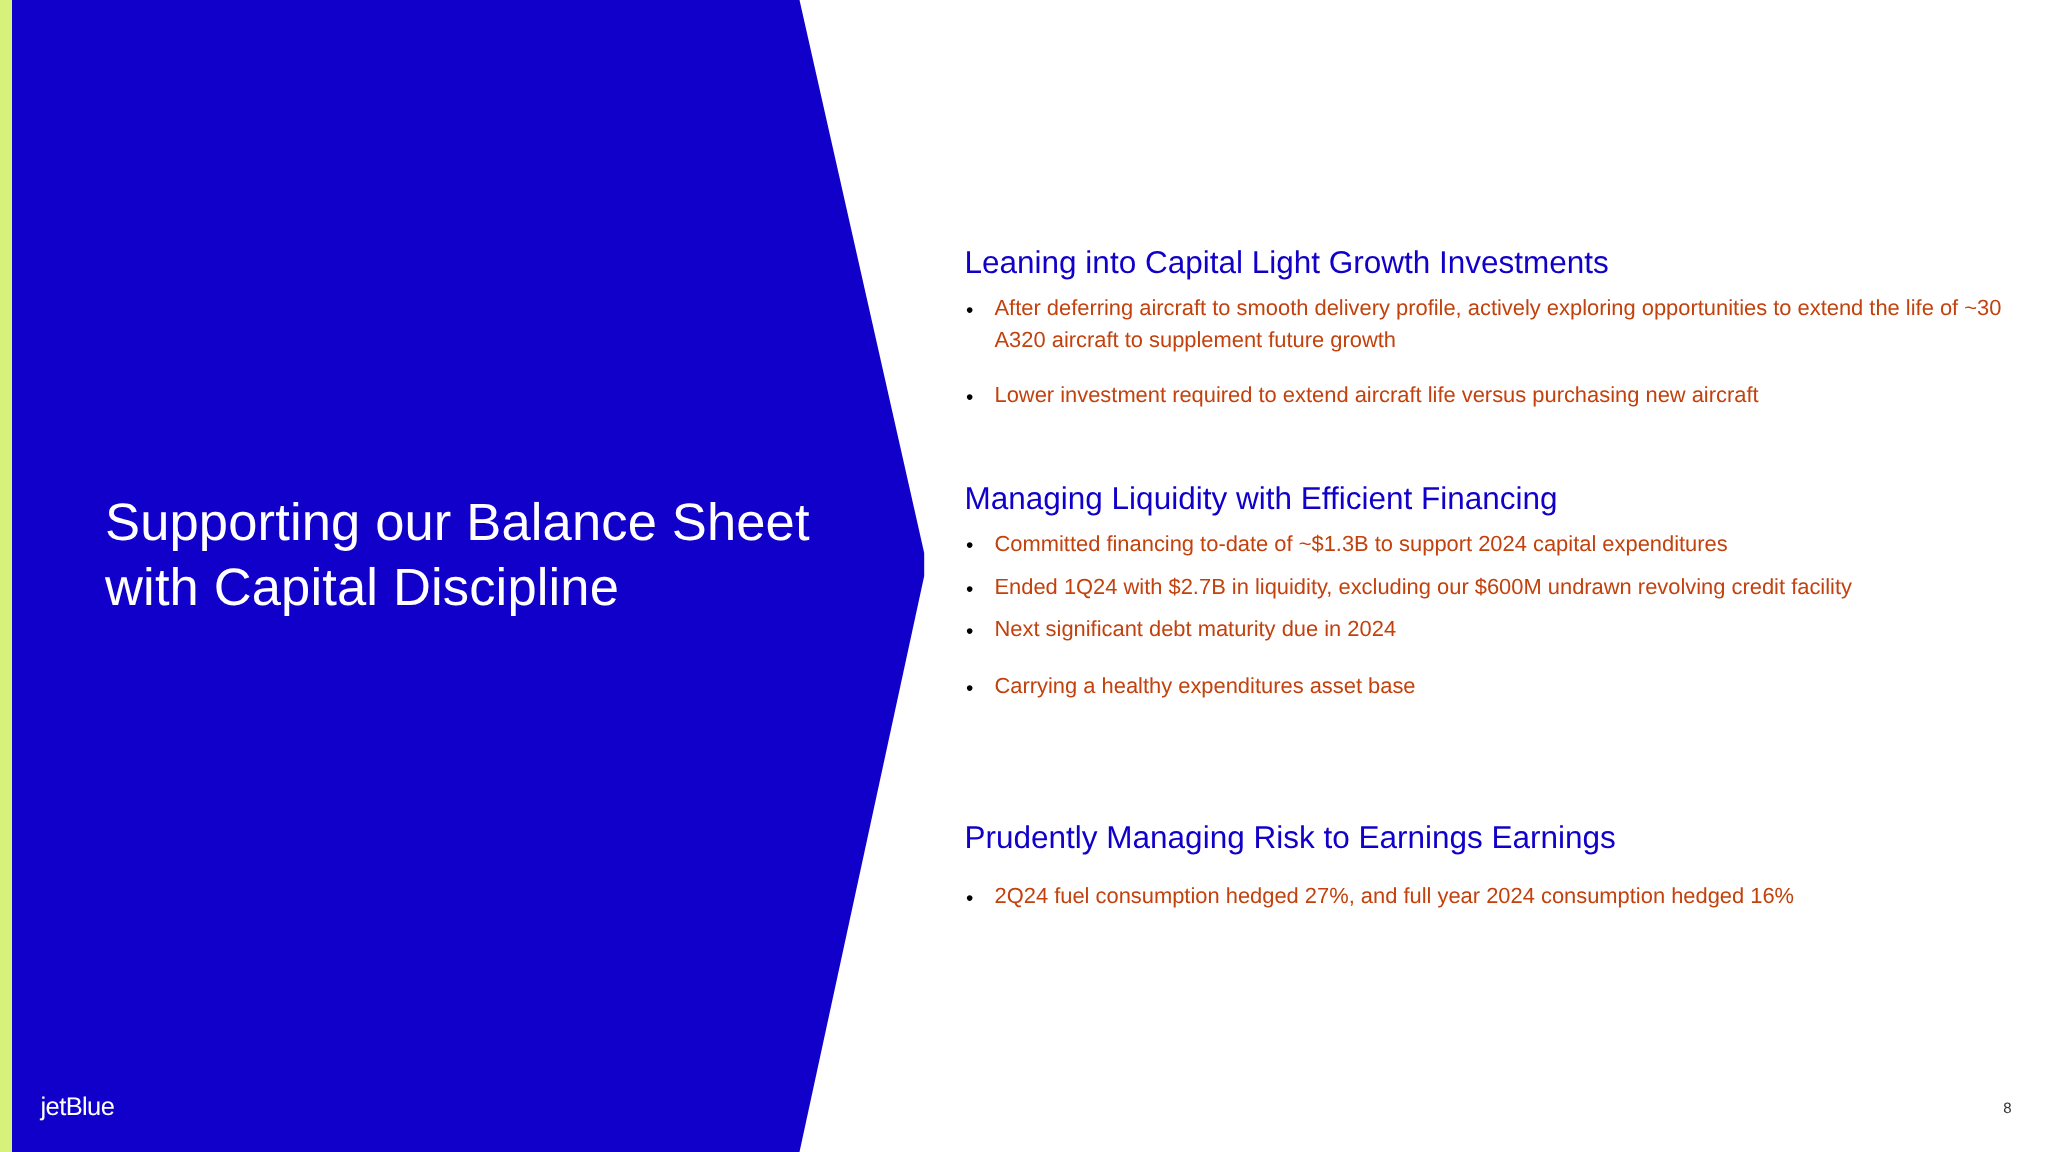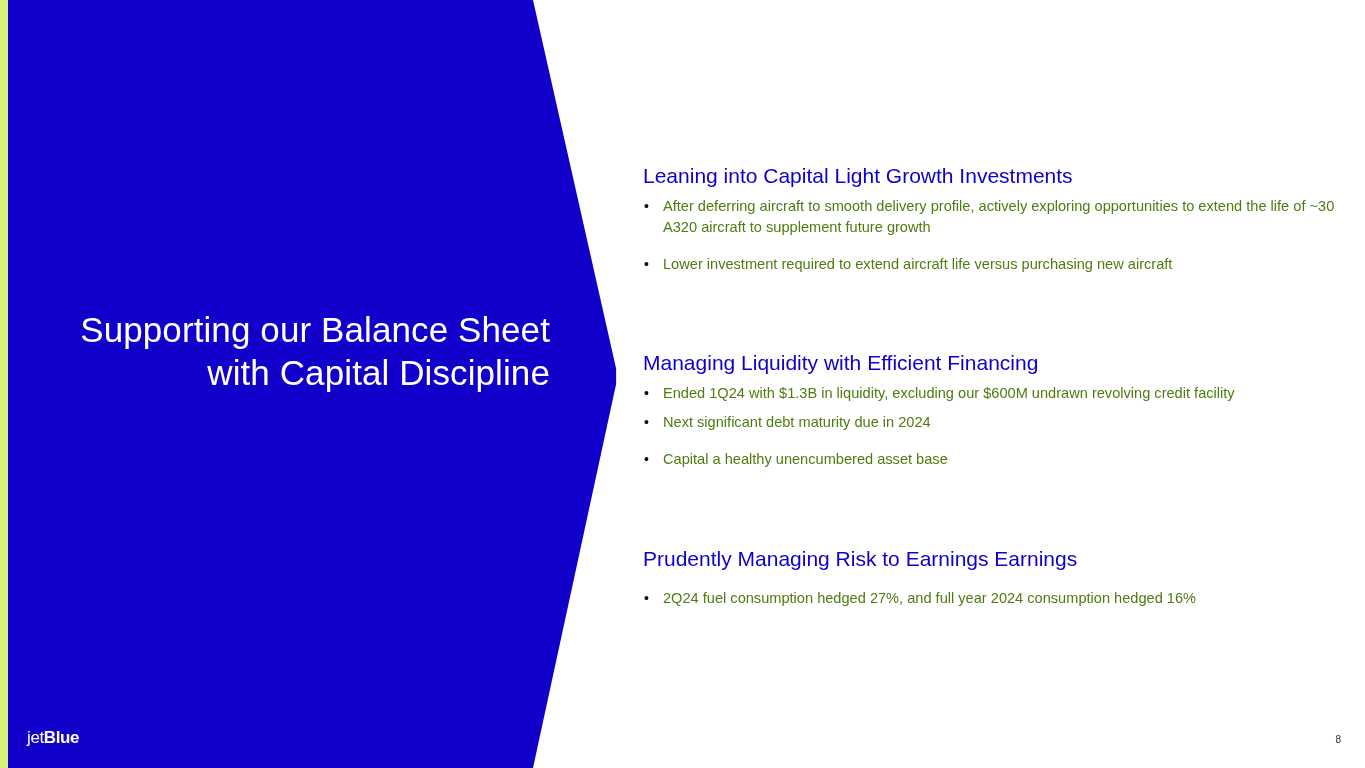--- a/index.html
+++ b/index.html
@@ -39,76 +39,75 @@
     top: 0;
     width: 625px;
     height: 768px;
     background: #1100c9;
     clip-path: polygon(0% 0%, 84.0% 0%, 97.3% 48.0%, 97.3% 50.0%, 84.0% 100%, 0% 100%);
   }
 
   .title-block {
     position: absolute;
     left: 70px;
-    top: 308px;
+    top: 327px;
     width: 480px;
-    text-align: right;
   }
   .slide-title {
     color: #ffffff;
     font-size: 35px;
     line-height: 43px;
     font-weight: normal;
     letter-spacing: 0.1px;
   }
 
   .logo {
     position: absolute;
     left: 27px;
     bottom: 20px;
     color: #ffffff;
     font-size: 17px;
     letter-spacing: -0.4px;
     font-weight: normal;
   }
   .logo .jet { font-weight: normal; }
-  .logo .blue { font-weight: bold; }
+  .logo .blue { font-weight: normal; }
 
   
   .content {
     position: absolute;
     left: 643px;
     top: 0;
     width: 700px;
     height: 760px;
   }
 
   .section { position: absolute; left: 0; width: 700px; }
   .section-1 { top: 163px; }
-  .section-2 { top: 350px; }
+  .section-2 { top: 320px; }
   .section-3 { top: 546px; }
 
   .section-heading {
     color: #1100c9;
     font-size: 21px;
     line-height: 25px;
     font-weight: normal;
     margin: 0 0 8px 0;
     white-space: nowrap;
   }
 
   ul.bullets {
     list-style: none;
     margin: 0;
     padding: 0;
   }
   ul.bullets li {
     position: relative;
     padding-left: 20px;
-    color: #4d7c0f;
+    color: #c2410c;
     font-size: 14.6px;
     line-height: 20.5px;
     margin-bottom: 8px;
   }
   ul.bullets li:last-child { margin-bottom: 0; margin-top: 17px; }
   ul.bullets li::before {
     content: "\2022";
     position: absolute;
     left: 1px;
     top: 0;
@@ -147,23 +146,24 @@
       <h2 class="section-heading">Leaning into Capital Light Growth Investments</h2>
       <ul class="bullets">
         <li>After deferring aircraft to smooth delivery profile, actively exploring opportunities to extend the life of ~30 A320 aircraft to supplement future growth</li>
         <li>Lower investment required to extend aircraft life versus purchasing new aircraft</li>
       </ul>
     </div>
 
     <div class="section section-2">
       <h2 class="section-heading">Managing Liquidity with Efficient Financing</h2>
       <ul class="bullets">
-        <li>Ended 1Q24 with $1.3B in liquidity, excluding our $600M undrawn revolving credit facility</li>
+        <li>Committed financing to-date of ~$1.3B to support 2024 capital expenditures</li>
+        <li>Ended 1Q24 with $2.7B in liquidity, excluding our $600M undrawn revolving credit facility</li>
         <li>Next significant debt maturity due in 2024</li>
-        <li>Capital a healthy unencumbered asset base</li>
+        <li>Carrying a healthy expenditures asset base</li>
       </ul>
     </div>
 
     <div class="section section-3">
       <h2 class="section-heading">Prudently Managing Risk to Earnings Earnings</h2>
       <ul class="bullets">
         <li>2Q24 fuel consumption hedged 27%, and full year 2024 consumption hedged 16%</li>
       </ul>
     </div>
 

